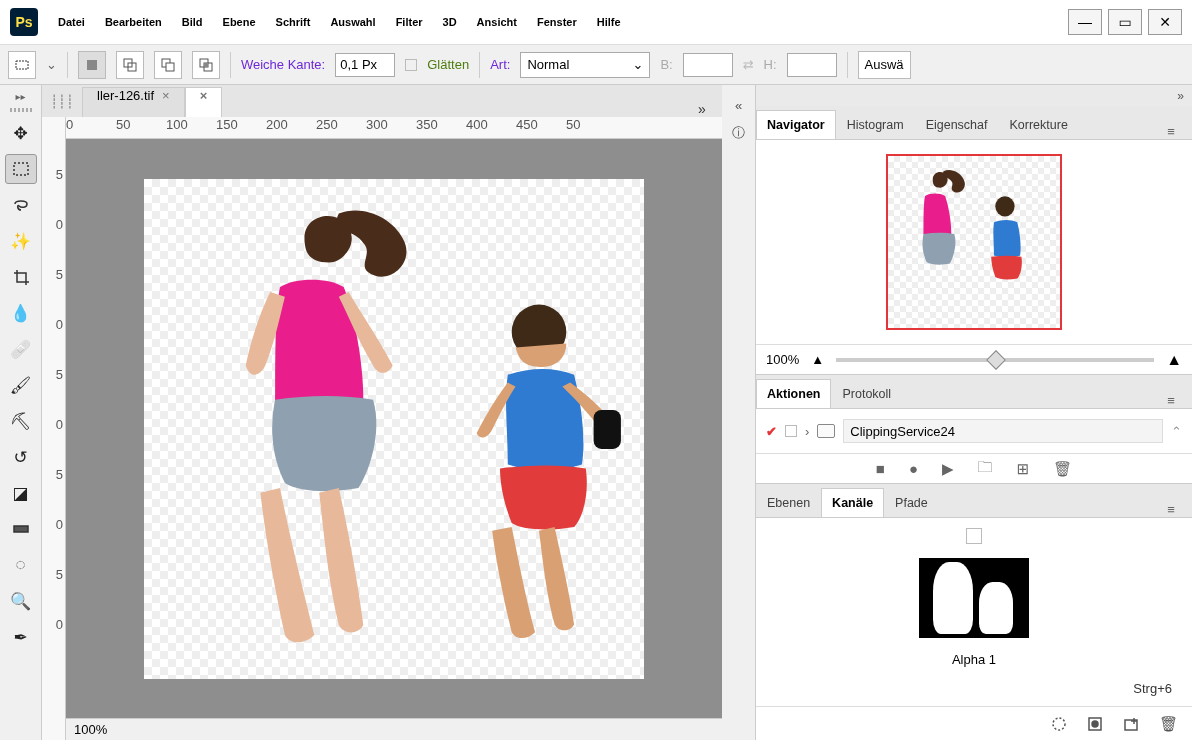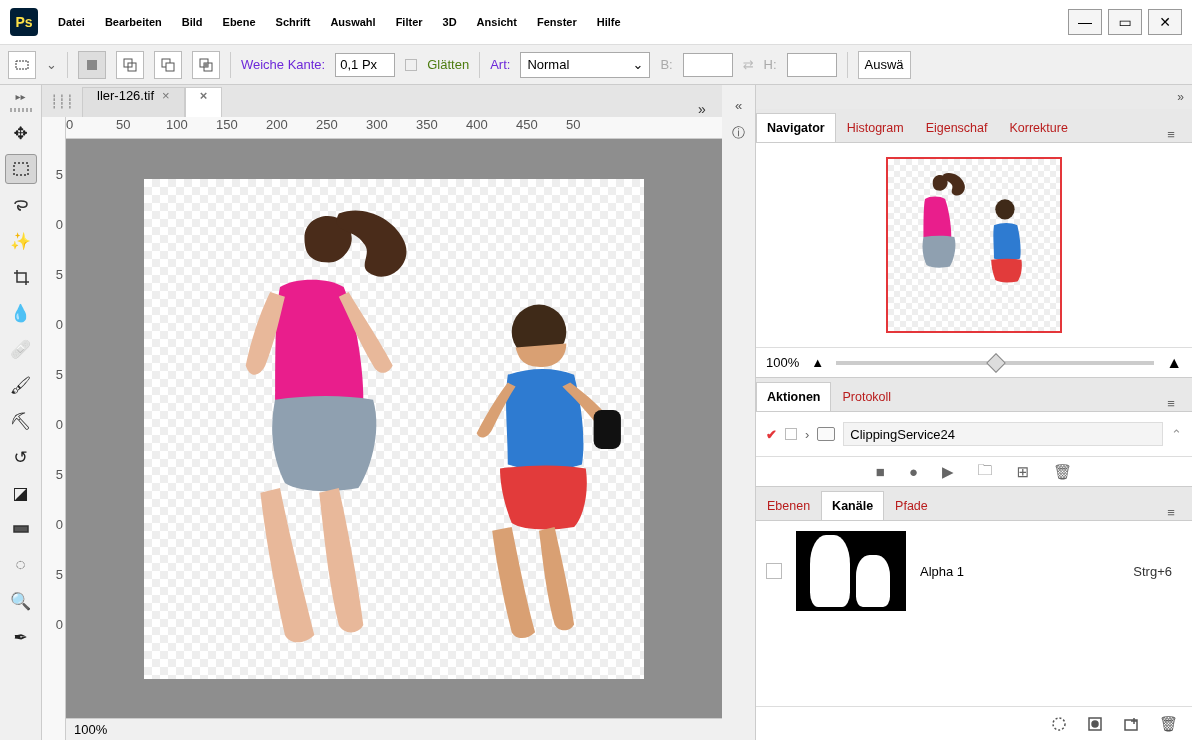--- a/index.html
+++ b/index.html
@@ -61,21 +61,21 @@
   .statusbar { height: 22px; background: #f0f0f0; border-top: 1px solid #ccc; display:flex; align-items:center; padding:0 8px; font-size:12px; }
 
   
   .rightcol { width: 470px; display: flex; background: #f0f0f0; }
   .rnarrow { width: 34px; border-right: 1px solid #ccc; display:flex; flex-direction:column; align-items:center; padding-top:8px; gap:4px; }
   .rnarrow .i { width:24px;height:24px;display:flex;align-items:center;justify-content:center;color:#555; }
   .rpanels { flex: 1; display: flex; flex-direction: column; }
 
   
   .ptabs { height: 34px; display: flex; align-items: flex-end; background: #e8e8e8; border-bottom: 1px solid #ccc; padding-right:6px; }
-  .ptab { padding: 7px 10px; font-size: 12.5px; color: #b91c1c; cursor: default; border:1px solid transparent; border-bottom:none; }
+  .ptab { padding: 7px 10px; font-size: 12.5px; color: #404040; cursor: default; border:1px solid transparent; border-bottom:none; }
   .ptab.active { background: #fff; border-color: #ccc; font-weight: 600; color: #000; }
   .ptabs .menu3 { margin-left: auto; width:30px; text-align:center; color:#666; }
   .topexpand { height:24px; display:flex; align-items:center; justify-content:flex-end; padding:0 8px; color:#555; font-size:12px; background:#eaeaea;}
 
   
   .navpanel { background: #fff; }
   .navbody { padding: 14px 8px; display: flex; flex-direction: column; align-items: center; }
   .navimg { width: 176px; height: 176px; border: 2px solid #e4363a;
     background-color: #fff;
     background-image:
@@ -94,21 +94,21 @@
   .actrow { display:flex; align-items:center; gap:8px; height:28px; }
   .chk { color:#e4363a; font-weight:bold; }
   .foldericon{ width:18px;height:14px;border:1px solid #888;border-radius:2px; background:#fafafa; position:relative;}
   .actname { flex:1; border:1px solid #ddd; background:#f4f4f4; height:24px; display:flex; align-items:center; padding:0 6px; }
   .actctrl { height:30px; border-top:1px solid #ddd; display:flex; align-items:center; justify-content:center; gap:24px; color:#666; }
   .actctrl span{font-size:15px;}
 
   
   .chpanel { border-top:1px solid #ccc; background:#fff; flex:1; display:flex; flex-direction:column; }
   .chbody { flex:1; padding:10px; }
-  .chrow { display:flex; align-items:center; gap:14px; }
+  .chrow { display:flex; align-items:center; gap:14px;flex-direction:column; }
   .eyecol{ width:16px;height:16px;border:1px solid #bbb; }
   .mask { width:110px; height:80px; background:#000; position:relative; }
   .mask .s1{position:absolute;left:14px;top:4px;width:40px;height:72px;background:#fff;border-radius:40% 40% 20% 20%;}
   .mask .s2{position:absolute;left:60px;top:24px;width:34px;height:52px;background:#fff;border-radius:40% 40% 20% 20%;}
   .chrow .nm{font-weight:400;}
   .chrow .sc{margin-left:auto;margin-right:10px;color:#333;}
   .chctrl { height:34px; border-top:1px solid #ddd; display:flex; align-items:center; justify-content:flex-end; gap:20px; padding:0 14px; color:#555; }
   .chctrl svg{width:16px;height:16px;stroke:#555;fill:none;stroke-width:1.5;}
   .chctrl .trash{font-size:15px;}
 

